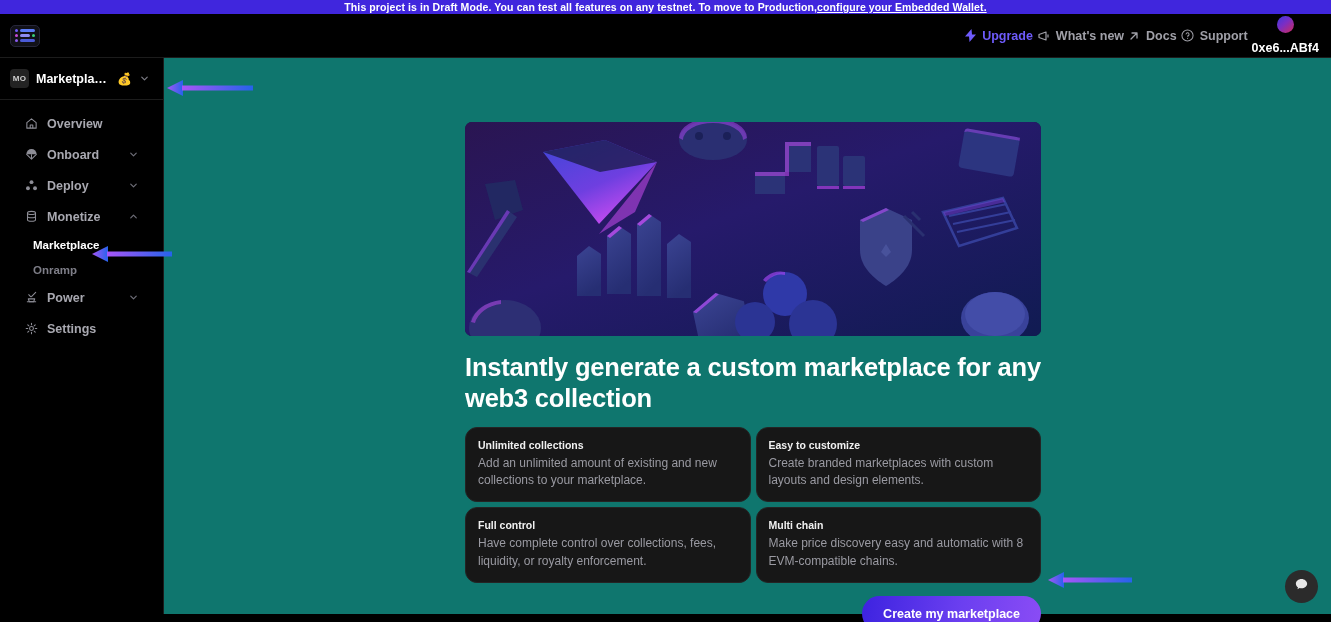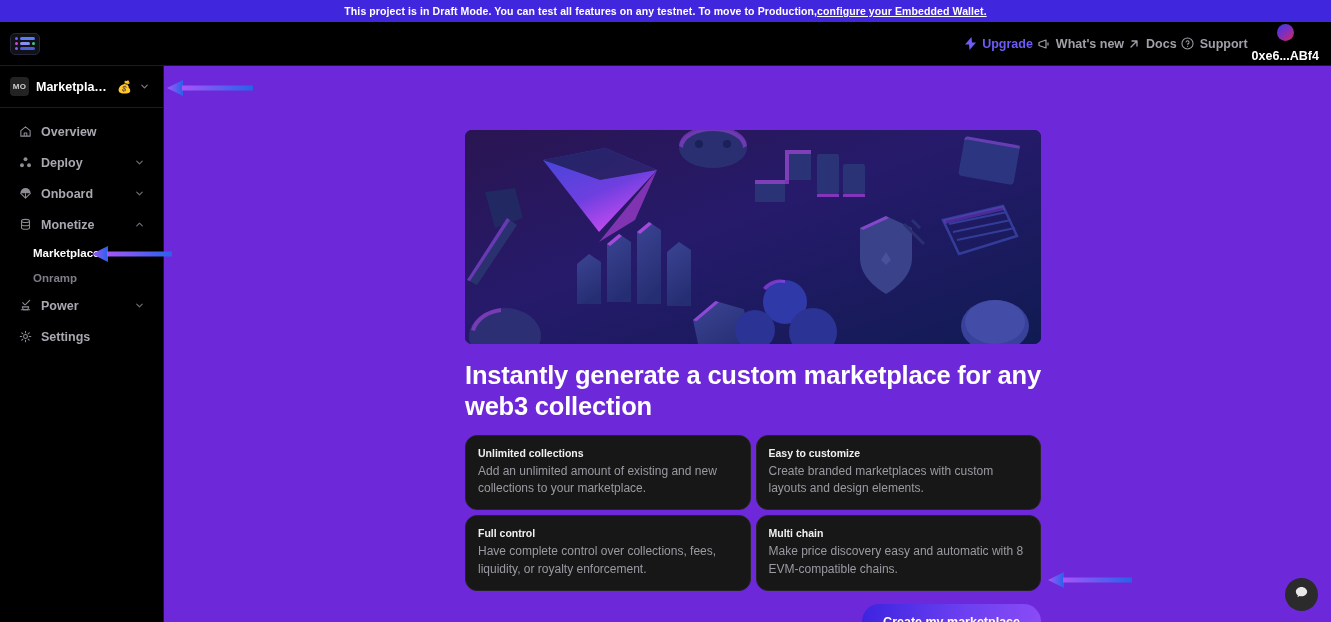--- a/index.html
+++ b/index.html
@@ -5,21 +5,21 @@
   * { box-sizing: border-box; margin: 0; padding: 0; }
   html, body {
     width: 1331px; height: 622px;
     background: #000000;
     font-family: "Liberation Sans", sans-serif;
     overflow: hidden;
   }
 
   
   .banner {
-    height: 22px;
+    height: 14px;
     background: #4026dd;
     display: flex; align-items: center; justify-content: center;
     font-size: 10.5px; color: #ffffff; font-weight: 600;
     letter-spacing: .1px;
   }
   .banner a { color:#fff; text-decoration: underline; font-weight:700; }
 
   
   .header {
     height: 44px;
@@ -77,34 +77,34 @@
     display:flex; align-items:center; justify-content:center; letter-spacing:.3px;
   }
   .proj-name { font-size:12.5px; color:#fff; font-weight:700; max-width:74px;
                overflow:hidden; text-overflow:ellipsis; white-space:nowrap; }
   .proj-emoji { font-size:12px; }
   .chev { color:#7c7c85; display:flex; }
 
   .nav { padding-top: 8px; }
   .nav-item {
     height: 31px; display:flex; align-items:center; gap:9px;
-    padding: 0 18px; cursor:pointer;
+    padding: 0 24px; cursor:pointer;
     font-size:12.5px; color:#a8a8b0; font-weight:600;
   }
   .nav-item .ico { width:14px; height:14px; display:flex; align-items:center; justify-content:center; color:#8d8d96; }
   .nav-item .lbl { flex:1; }
   .nav-item .arrow { color:#6e6e78; display:flex; }
   .nav-sub {
     height: 25px; display:flex; align-items:center;
     padding-left: 33px; font-size:11.5px; color:#7e7e88; font-weight:600; cursor:pointer;
   }
   .nav-sub.active { color:#ffffff; font-weight:700; }
 
   
-  .main { flex:1; position:relative; background:#6d28d9; }
+  .main { flex:1; position:relative; background:#0f766e; }
   .help-icon {
     position:absolute; top:101px; right:292px;
     width:16px; height:16px; color:#4b4b52; cursor:pointer;
   }
   .content {
     position:absolute; left:301px; top:64px; width:576px;
   }
   .hero {
     width:576px; height:214px; border-radius:7px; overflow:hidden;
     position:relative; background:#1a0f3d;
@@ -241,42 +241,42 @@
           <svg width="13" height="13" viewBox="0 0 14 14" fill="none" stroke="currentColor" stroke-width="1.15" stroke-linejoin="round">
               <path d="M2 6 7 2l5 4v6H2z"></path>
               <path d="M5.6 12V8.6h2.8V12"></path>
             </svg>
         </span>
         <span class="lbl">Overview</span>
       </div>
 
       <div class="nav-item">
         <span class="ico">
+          <svg width="13" height="13" viewBox="0 0 14 14" fill="none" stroke="currentColor" stroke-width="1.1" stroke-linejoin="round">
+              <path d="M1.5 6.6a5.5 5.5 0 0 1 11 0z" fill="currentColor" stroke="none"></path>
+              <path d="M1.5 6.6 7 12l5.5-5.4M7 6.6 7 12"></path>
+            </svg>
+        </span>
+        <span class="lbl">Onboard</span>
+        <span class="arrow">
+          <svg width="11" height="11" viewBox="0 0 12 12" fill="none" stroke="currentColor" stroke-width="1.3" stroke-linecap="round" stroke-linejoin="round">
+              <path d="M3 4.5 6 7.5 9 4.5"></path>
+            </svg>
+        </span>
+      </div>
+
+      <div class="nav-item">
+        <span class="ico">
           <svg width="13" height="13" viewBox="0 0 14 14" fill="currentColor">
               <circle cx="7" cy="3.4" r="2.1"></circle>
               <circle cx="3.2" cy="10" r="2.1"></circle>
               <circle cx="10.8" cy="10" r="2.1"></circle>
             </svg>
         </span>
         <span class="lbl">Deploy</span>
-        <span class="arrow">
-          <svg width="11" height="11" viewBox="0 0 12 12" fill="none" stroke="currentColor" stroke-width="1.3" stroke-linecap="round" stroke-linejoin="round">
-              <path d="M3 4.5 6 7.5 9 4.5"></path>
-            </svg>
-        </span>
-      </div>
-
-      <div class="nav-item">
-        <span class="ico">
-          <svg width="13" height="13" viewBox="0 0 14 14" fill="none" stroke="currentColor" stroke-width="1.1" stroke-linejoin="round">
-              <path d="M1.5 6.6a5.5 5.5 0 0 1 11 0z" fill="currentColor" stroke="none"></path>
-              <path d="M1.5 6.6 7 12l5.5-5.4M7 6.6 7 12"></path>
-            </svg>
-        </span>
-        <span class="lbl">Onboard</span>
         <span class="arrow">
           <svg width="11" height="11" viewBox="0 0 12 12" fill="none" stroke="currentColor" stroke-width="1.3" stroke-linecap="round" stroke-linejoin="round">
               <path d="M3 4.5 6 7.5 9 4.5"></path>
             </svg>
         </span>
       </div>
 
       <div class="nav-item">
         <span class="ico">
           <svg width="13" height="13" viewBox="0 0 14 14" fill="none" stroke="currentColor" stroke-width="1.15">

